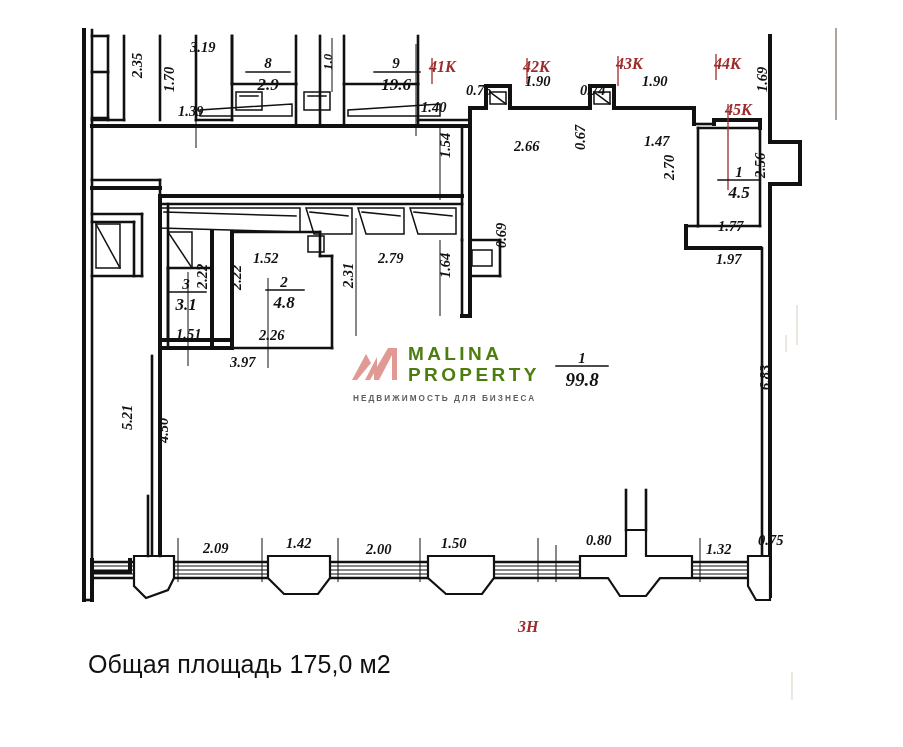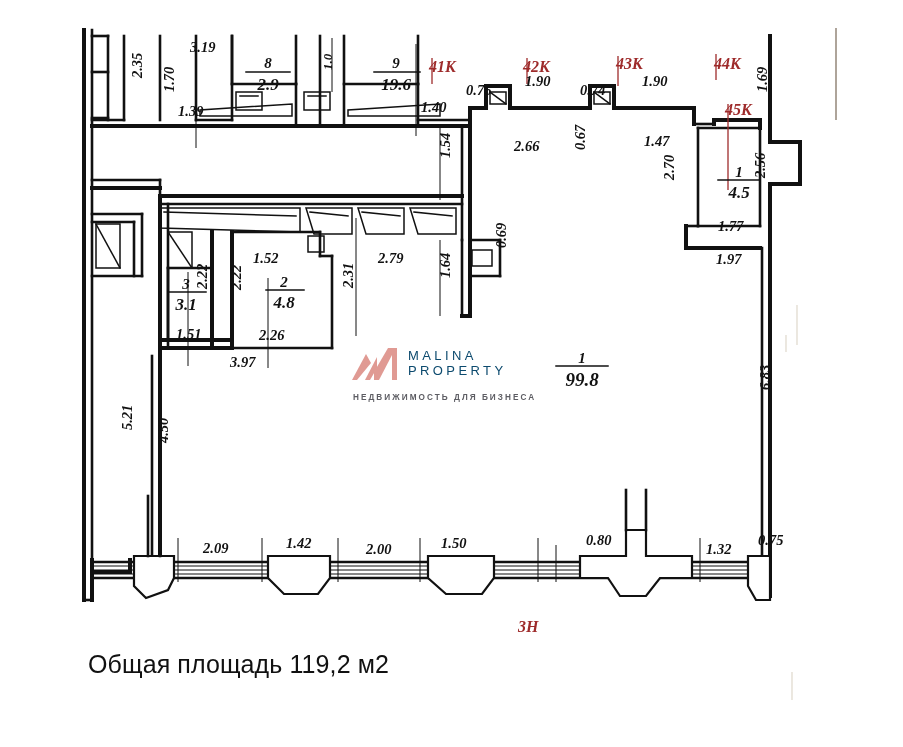--- a/index.html
+++ b/index.html
@@ -55,24 +55,24 @@
     flex: none;
   }
   #logo-words {
     display: flex;
     flex-direction: column;
     justify-content: center;
     line-height: 1.12;
   }
   .logo-word {
     font-family: "Liberation Sans", sans-serif;
-    font-size: 13px;
-    font-weight: 400;
+    font-size: 19px;
+    font-weight: 700;
     letter-spacing: 3.4px;
-    color: #0c4a6e;
+    color: #4d7c0f;
     white-space: nowrap;
   }
   #logo-tagline {
     font-family: "Liberation Sans", sans-serif;
     font-size: 8.2px;
     font-weight: 700;
     letter-spacing: 2.05px;
     color: #5d5d63;
     white-space: nowrap;
     margin-top: 10px;
@@ -465,15 +465,15 @@
         </g>
       </svg>
       <div id="logo-words">
         <div class="logo-word">MALINA</div>
         <div class="logo-word">PROPERTY</div>
       </div>
     </div>
     <div id="logo-tagline">НЕДВИЖИМОСТЬ ДЛЯ БИЗНЕСА</div>
   </div>
 
-  <div id="caption">Общая площадь 119,2 м2</div>
+  <div id="caption">Общая площадь 175,0 м2</div>
 
 </div>
 
 </body></html>

